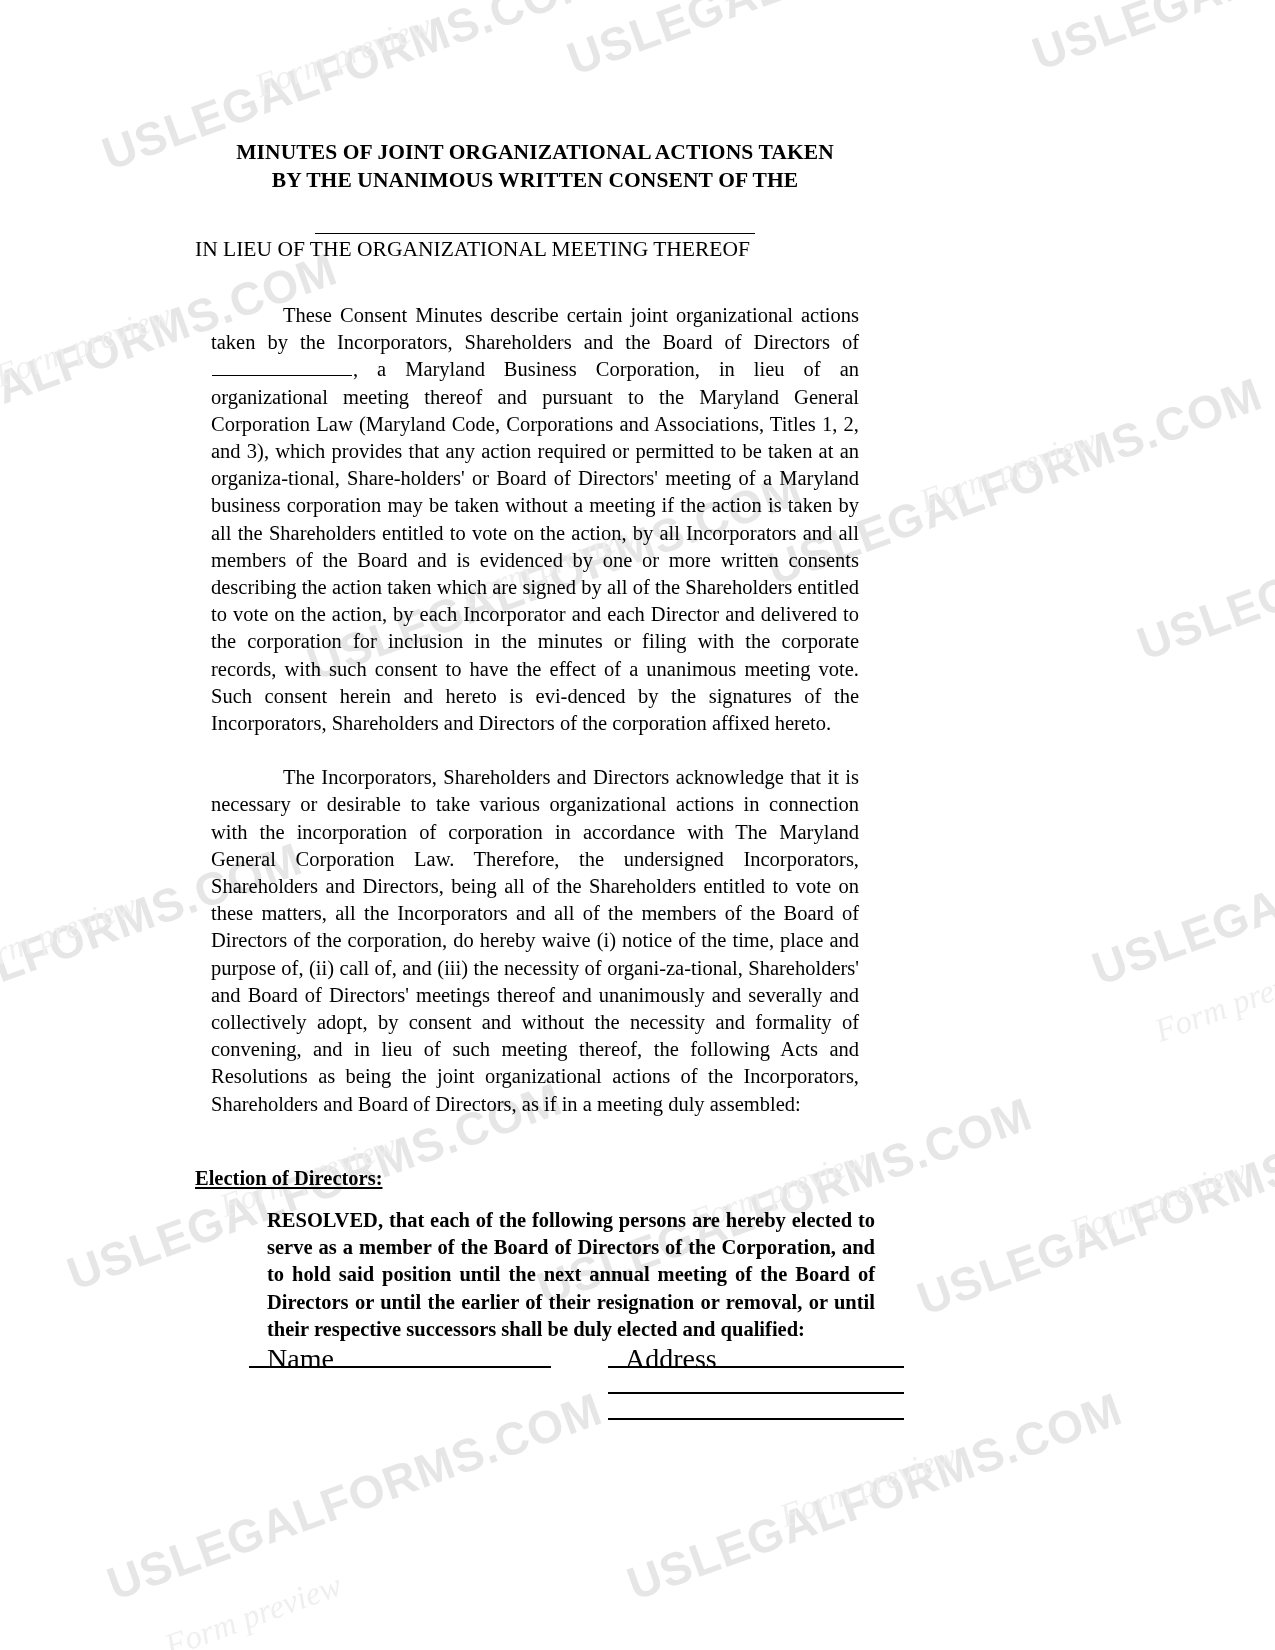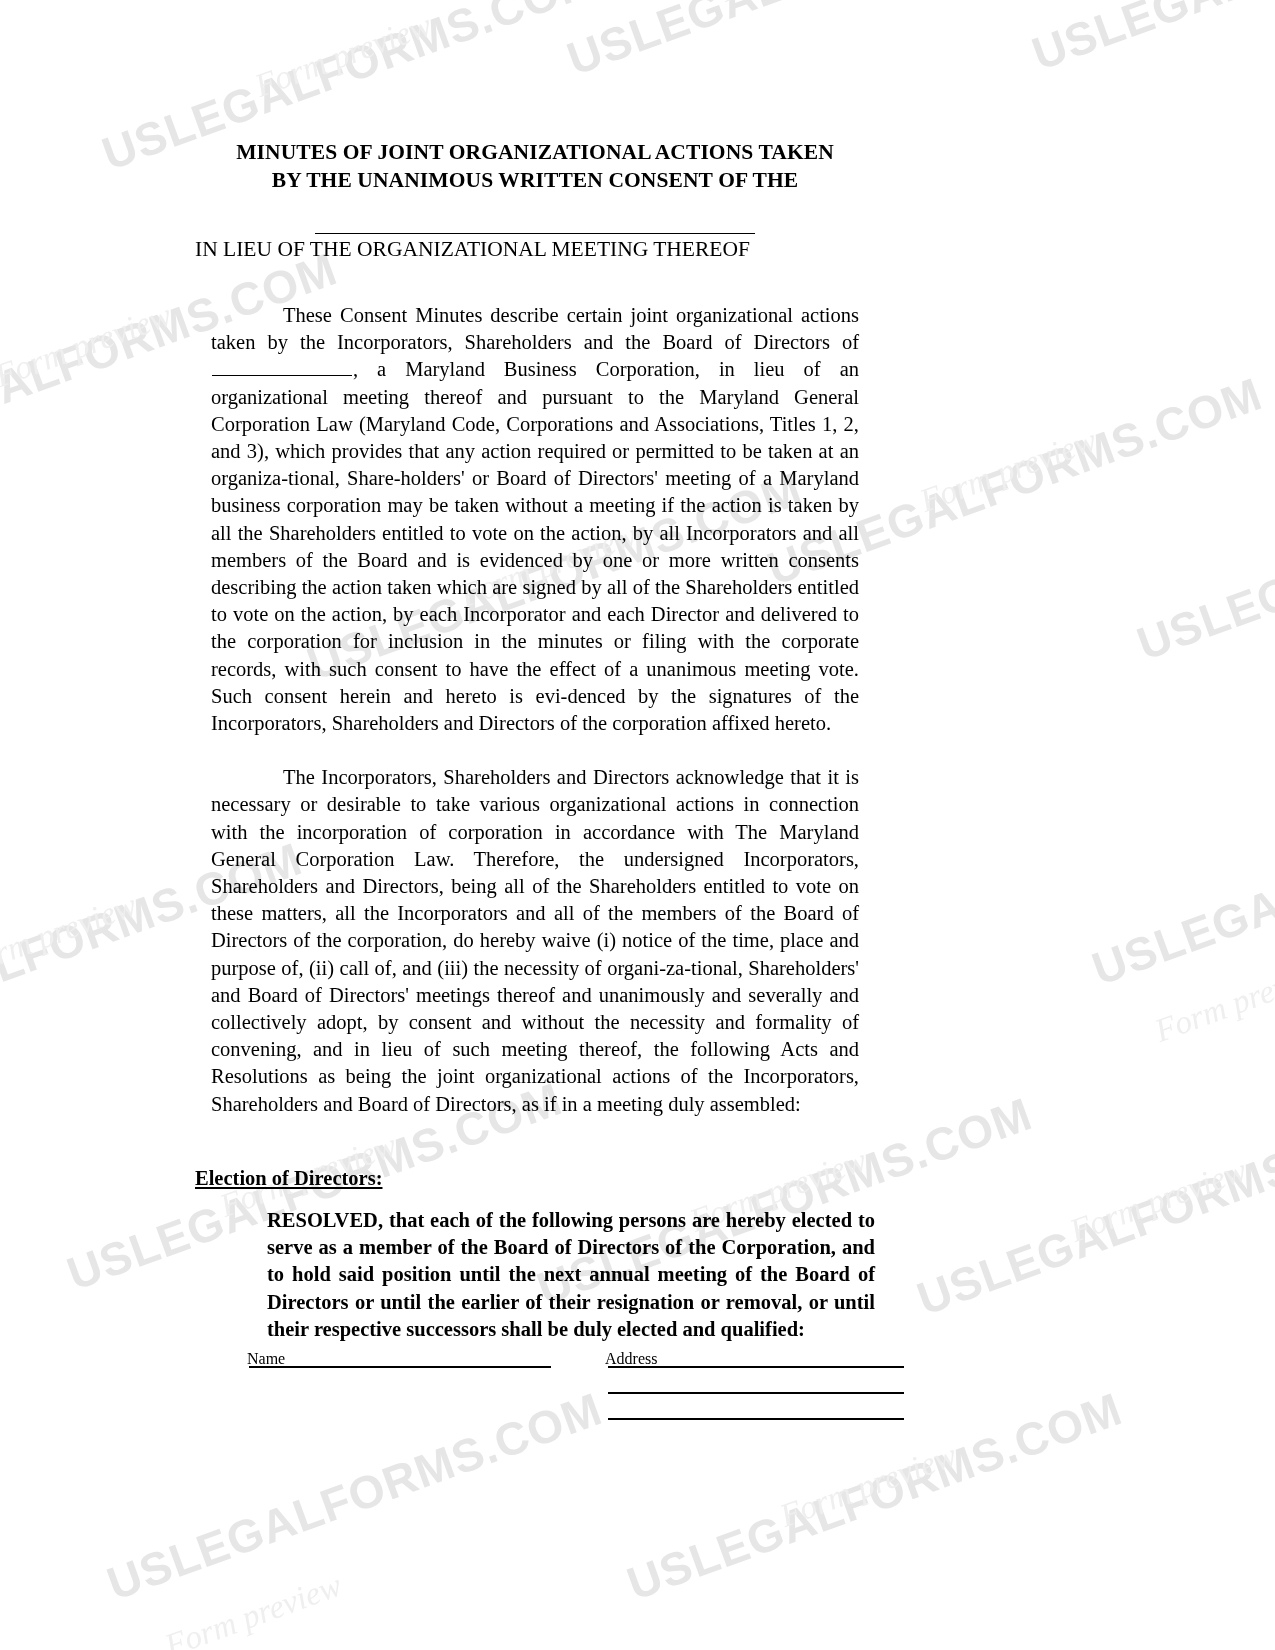--- a/index.html
+++ b/index.html
@@ -120,24 +120,24 @@
     width: 608px;
     font-size: 20.5px;
     line-height: 27.2px;
     text-align: justify;
     font-weight: bold;
   }
   .resolved p { margin: 0; }
 
   .na-row {
     margin-top: 2px;
-    margin-left: 52px;
+    margin-left: 72px;
     width: 608px;
     position: relative;
-    font-size: 16px;
+    font-size: 28px;
     line-height: 27px;
   }
   .na-name { position: absolute; left: 0; top: 0; }
   .na-addr { position: absolute; left: 358px; top: 0; font-family: Liberation Serif, serif; }
 
   
   .sig-area {
     position: absolute;
     left: 0;
     top: 1352px;

